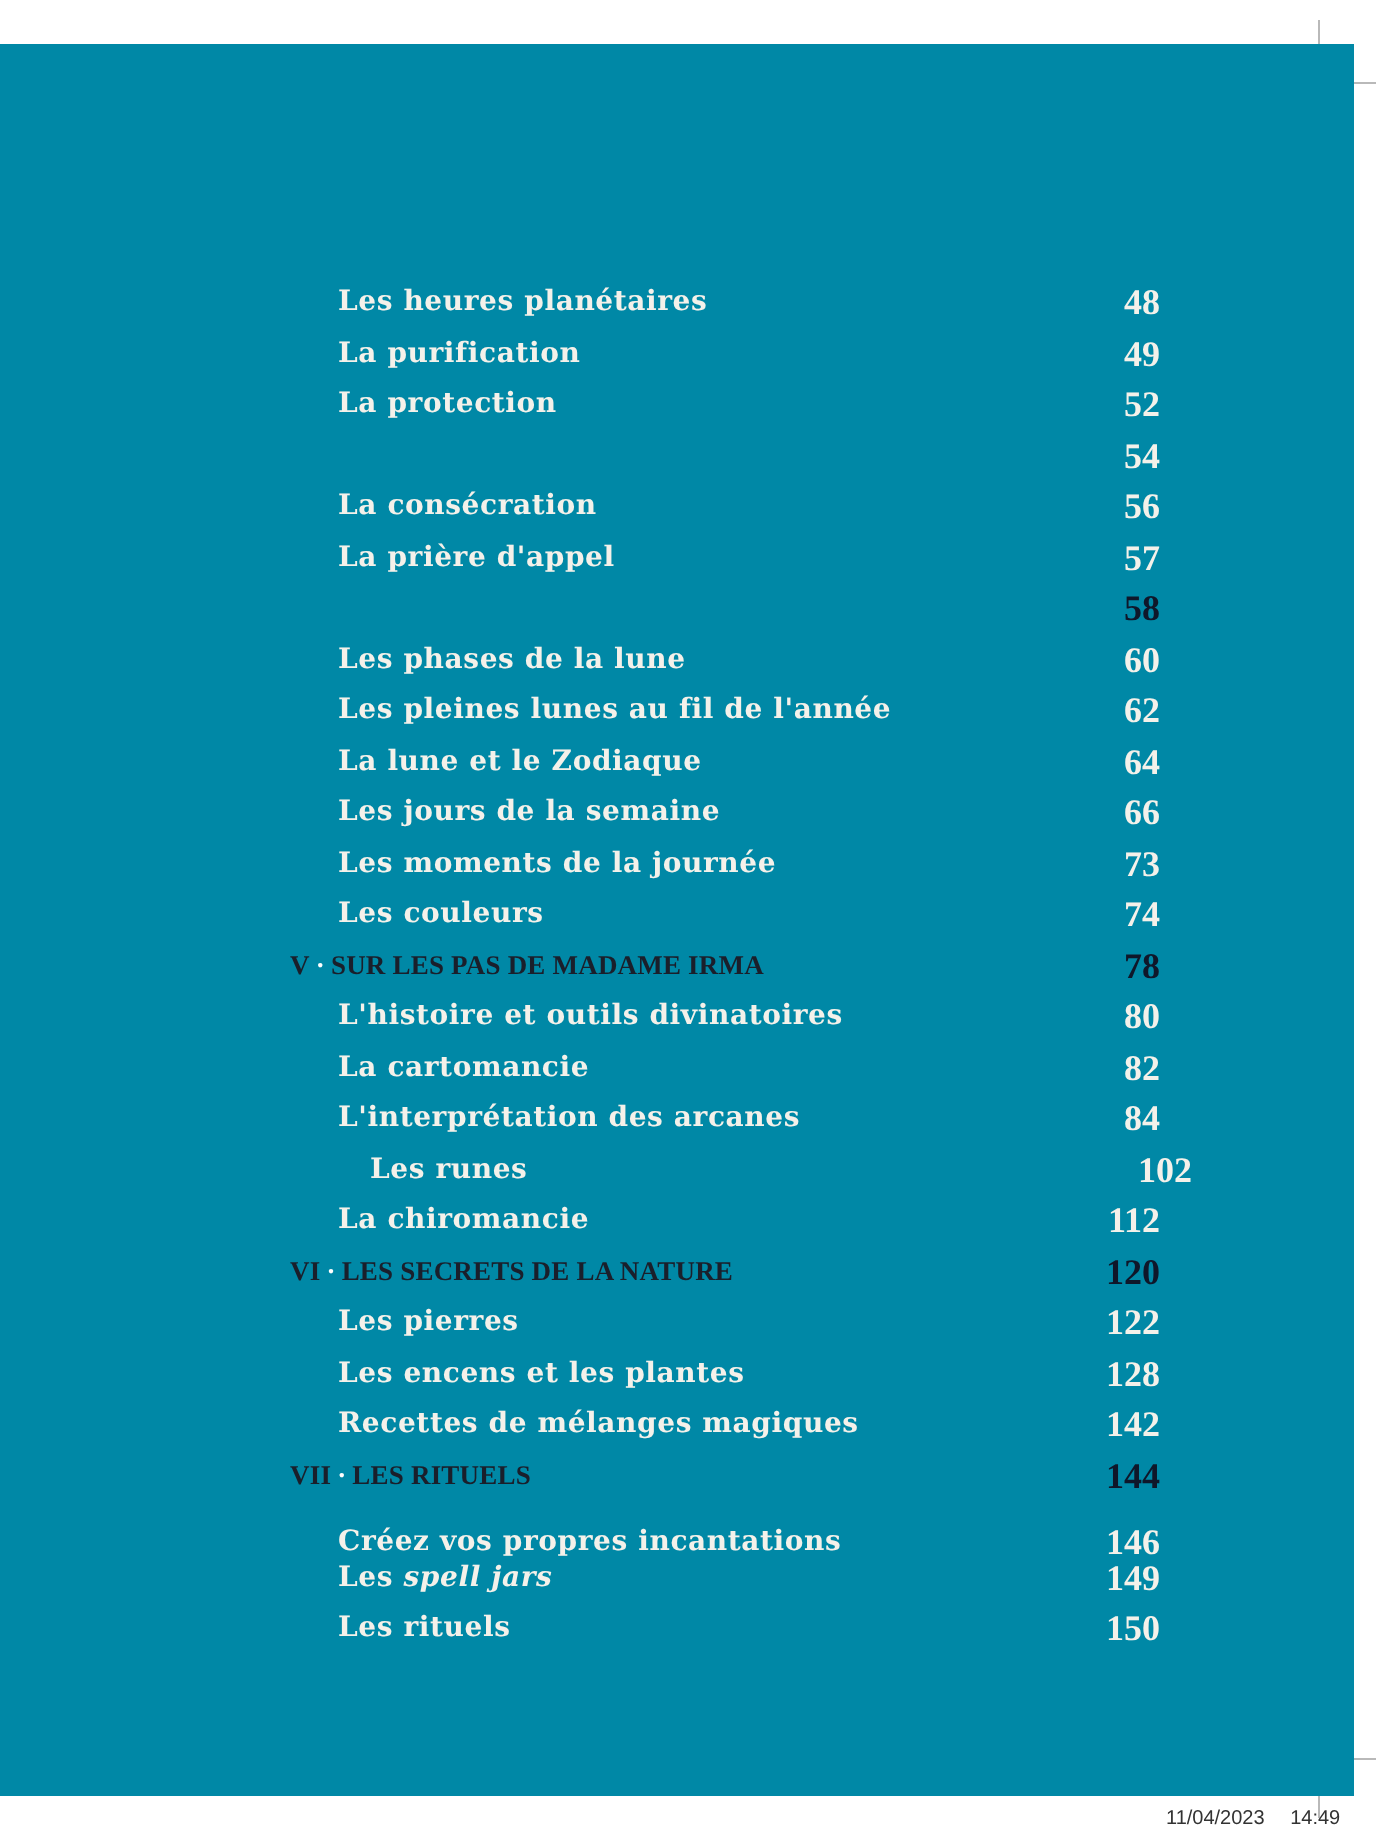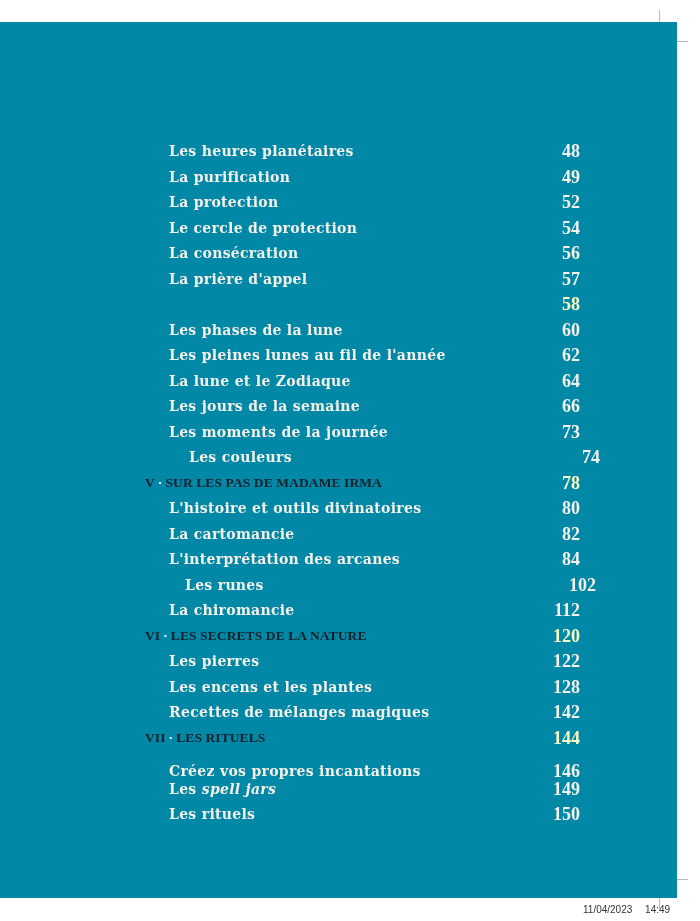--- a/index.html
+++ b/index.html
@@ -27,21 +27,21 @@
     left:145px; color:#1a1f2b; font-family:"Liberation Serif", serif;
     font-size:13.5px; letter-spacing:0.1px;
   }
   .row.chap .dot { color:#ffffff; padding:0 3px; }
   .row .num {
     position:absolute; top:0; right:97px; text-align:right;
     font-weight:bold; font-size:18px; line-height:20px;
     font-family:"Liberation Serif", serif;
   }
   .row.sub .num { color:#f4f1ea; }
-  .row.chap .num { color:#fef9c3; }
+  .row.chap .num { color:#0f172a; }
   .row .label em { font-style:italic; }
   .crop { position:absolute; background:#b9b9b9; }
   .footer {
     position:absolute; left:583px; top:904px;
     font-family:"Liberation Sans", sans-serif; font-size:10px; color:#333;
     white-space:nowrap;
   }
   .footer span + span { margin-left:10px; }
 </style>
 </head>
@@ -60,21 +60,20 @@
       </div>
       <div class="row sub" style="top: 144.5px;">
         <span class="label">La purification</span>
         <span class="num">49</span>
       </div>
       <div class="row sub" style="top: 170px;">
         <span class="label">La protection</span>
         <span class="num">52</span>
       </div>
       <div class="row sub" style="top: 195.5px;">
-        <span class="label">Le cercle de protection</span>
         <span class="num">54</span>
       </div>
       <div class="row sub" style="top: 221px;">
         <span class="label">La consécration</span>
         <span class="num">56</span>
       </div>
       <div class="row sub" style="top: 246.5px;">
         <span class="label">La prière d'appel</span>
         <span class="num">57</span>
       </div>
@@ -94,21 +93,21 @@
         <span class="num">64</span>
       </div>
       <div class="row sub" style="top: 374px;">
         <span class="label">Les jours de la semaine</span>
         <span class="num">66</span>
       </div>
       <div class="row sub" style="top: 399.5px;">
         <span class="label">Les moments de la journée</span>
         <span class="num">73</span>
       </div>
-      <div class="row sub" style="top: 425px; margin-left: 20px;">
+      <div class="row sub" style="top: 425px;">
         <span class="label">Les couleurs</span>
         <span class="num">74</span>
       </div>
       <div class="row chap" style="top: 450.5px;">
         <span class="label"><span>V</span><span class="dot">·</span><span>SUR LES PAS DE MADAME IRMA</span></span>
         <span class="num">78</span>
       </div>
       <div class="row sub" style="top: 476px;">
         <span class="label">L'histoire et outils divinatoires</span>
         <span class="num">80</span>

